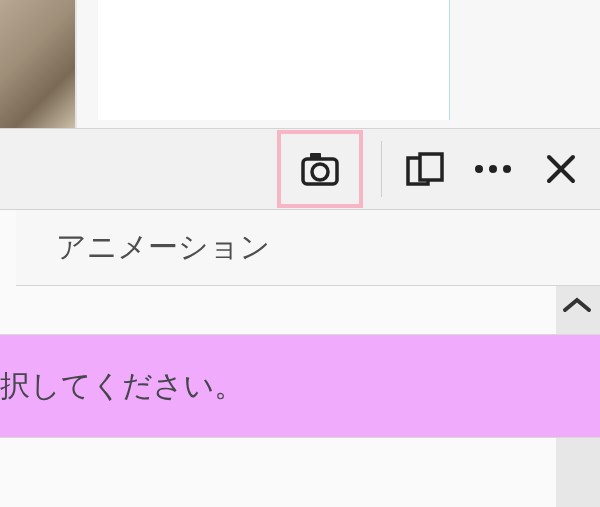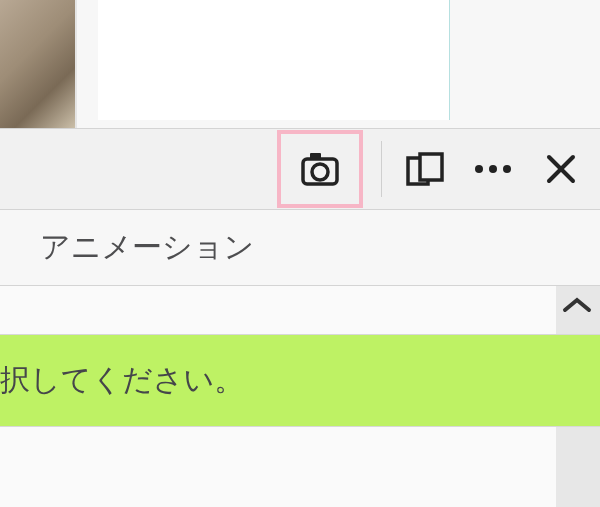--- a/index.html
+++ b/index.html
@@ -75,40 +75,40 @@
       justify-content: center;
     }
     .divider-v {
       width: 1px;
       height: 56px;
       background: #cfcfcf;
     }
     .tab-row {
       position: absolute;
       top: 210px;
-      left: 0;
+      left: 16px;
       right: 0;
       height: 76px;
       background: #f7f7f7;
       border-bottom: 1px solid #d4d4d4;
       display: flex;
       align-items: center;
       padding-left: 40px;
     }
     .tab-label {
       font-size: 30px;
       color: #4e4e50;
     }
     .msg-row {
       position: absolute;
       top: 334px;
       left: 0;
       right: 0;
-      height: 93px;
-      background: #bef264;
+      height: 104px;
+      background: #f0abfc;
       border-top: 1px solid #d8d8d8;
       border-bottom: 1px solid #d8d8d8;
       display: flex;
       align-items: center;
       padding-left: 0;
     }
     .msg-text {
       font-size: 30px;
       color: #45464a;
     }

